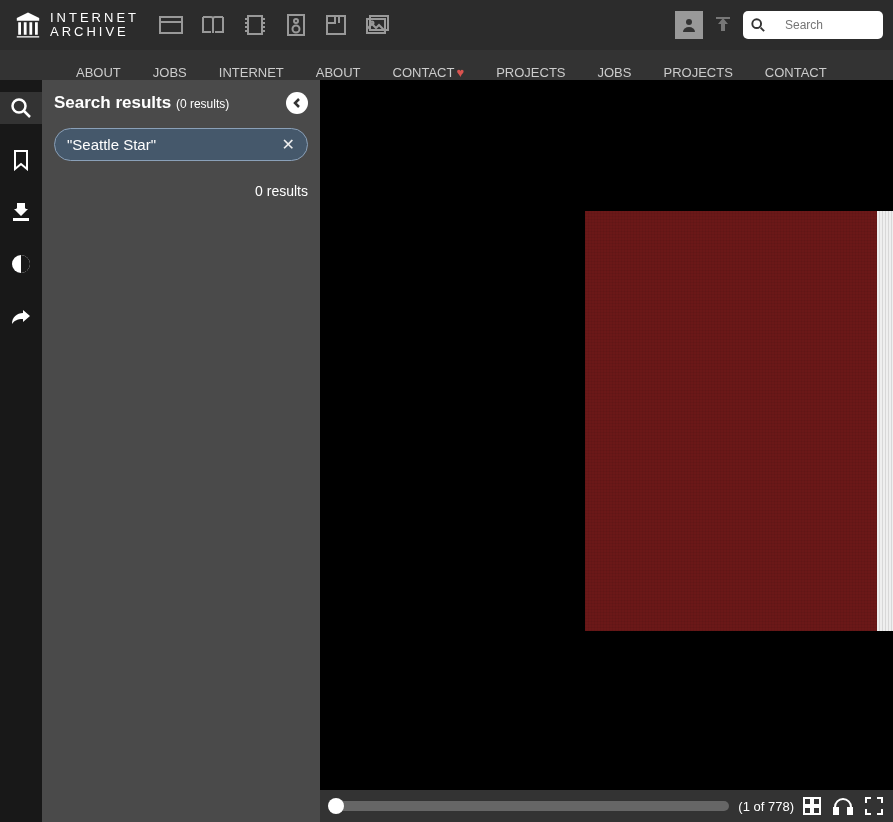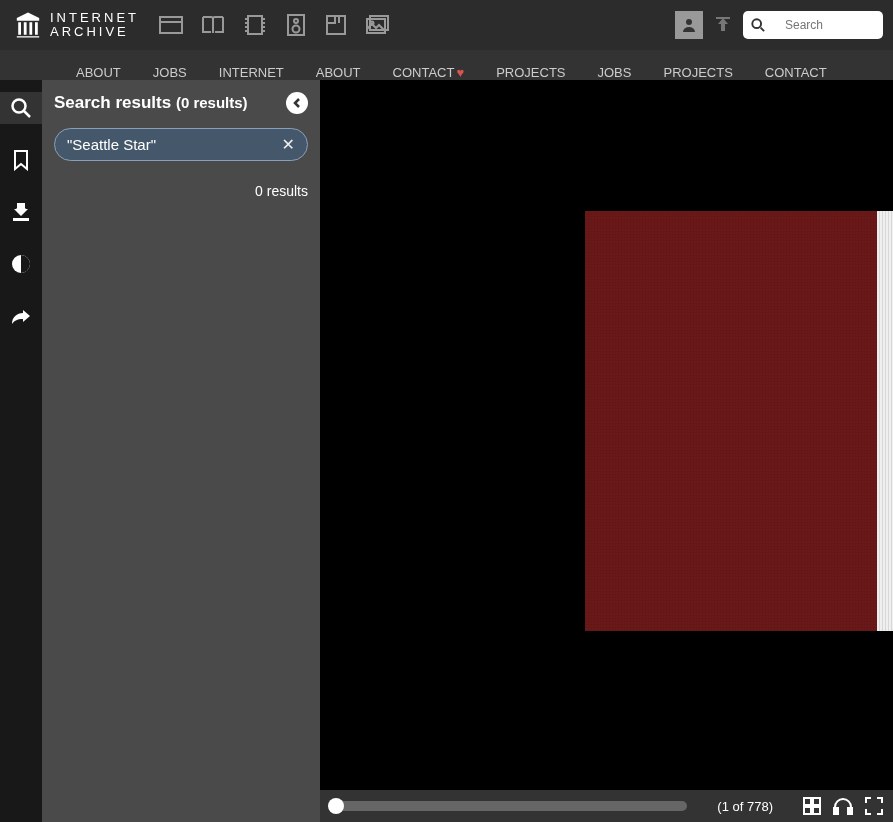--- a/index.html
+++ b/index.html
@@ -71,21 +71,21 @@
   background: #4a4a4a;
   color: #fff;
   display:flex;
   flex-direction:column;
 }
 .panel-header {
   display:flex; align-items:center; justify-content:space-between;
   padding: 12px 12px 8px 12px;
 }
 .panel-title { font-size: 17px; font-weight:bold; }
-.panel-title .count { font-weight:bold; font-size:15px; }
+.panel-title .count { font-weight:normal; font-size:12px; }
 .collapse-btn {
   width:22px; height:22px; border-radius:50%; background:#fff; color:#333;
   display:flex; align-items:center; justify-content:center; cursor:pointer;
 }
 .chip-row { padding: 6px 12px 0 12px; }
 .chip {
   display:flex; align-items:center; justify-content:space-between;
   border:1.5px solid #8aa0b8; border-radius: 18px;
   padding: 6px 12px; background:#45586b;
   font-size: 15px; cursor:pointer;
@@ -105,21 +105,21 @@
   background-image: repeating-linear-gradient(0deg, rgba(0,0,0,0.05) 0 1px, transparent 1px 3px),
                     repeating-linear-gradient(90deg, rgba(0,0,0,0.05) 0 1px, transparent 1px 3px);
   margin-bottom:60px;
 }
 .page-edge {
   position:absolute; right:-22px; top:0; bottom:0; width:22px;
   background: repeating-linear-gradient(90deg, #efefef 0 2px, #d8d8d8 2px 3px);
 }
 .viewer-footer {
   position:absolute; left:0; right:0; bottom:0; height:32px;
-  background:#333; display:flex; align-items:center; padding:0 10px; gap:22px;
+  background:#333; display:flex; align-items:center; padding:0 10px; gap:1px;
 }
 .slider {
   flex:1; display:flex; align-items:center;
 }
 .slider-track {
   flex:1; height:10px; background:#666; border-radius:5px; position:relative;
 }
 .slider-thumb {
   position:absolute; left:0; top:50%; transform:translate(-2px,-50%);
   width:16px; height:16px; border-radius:50%; background:#fff;

